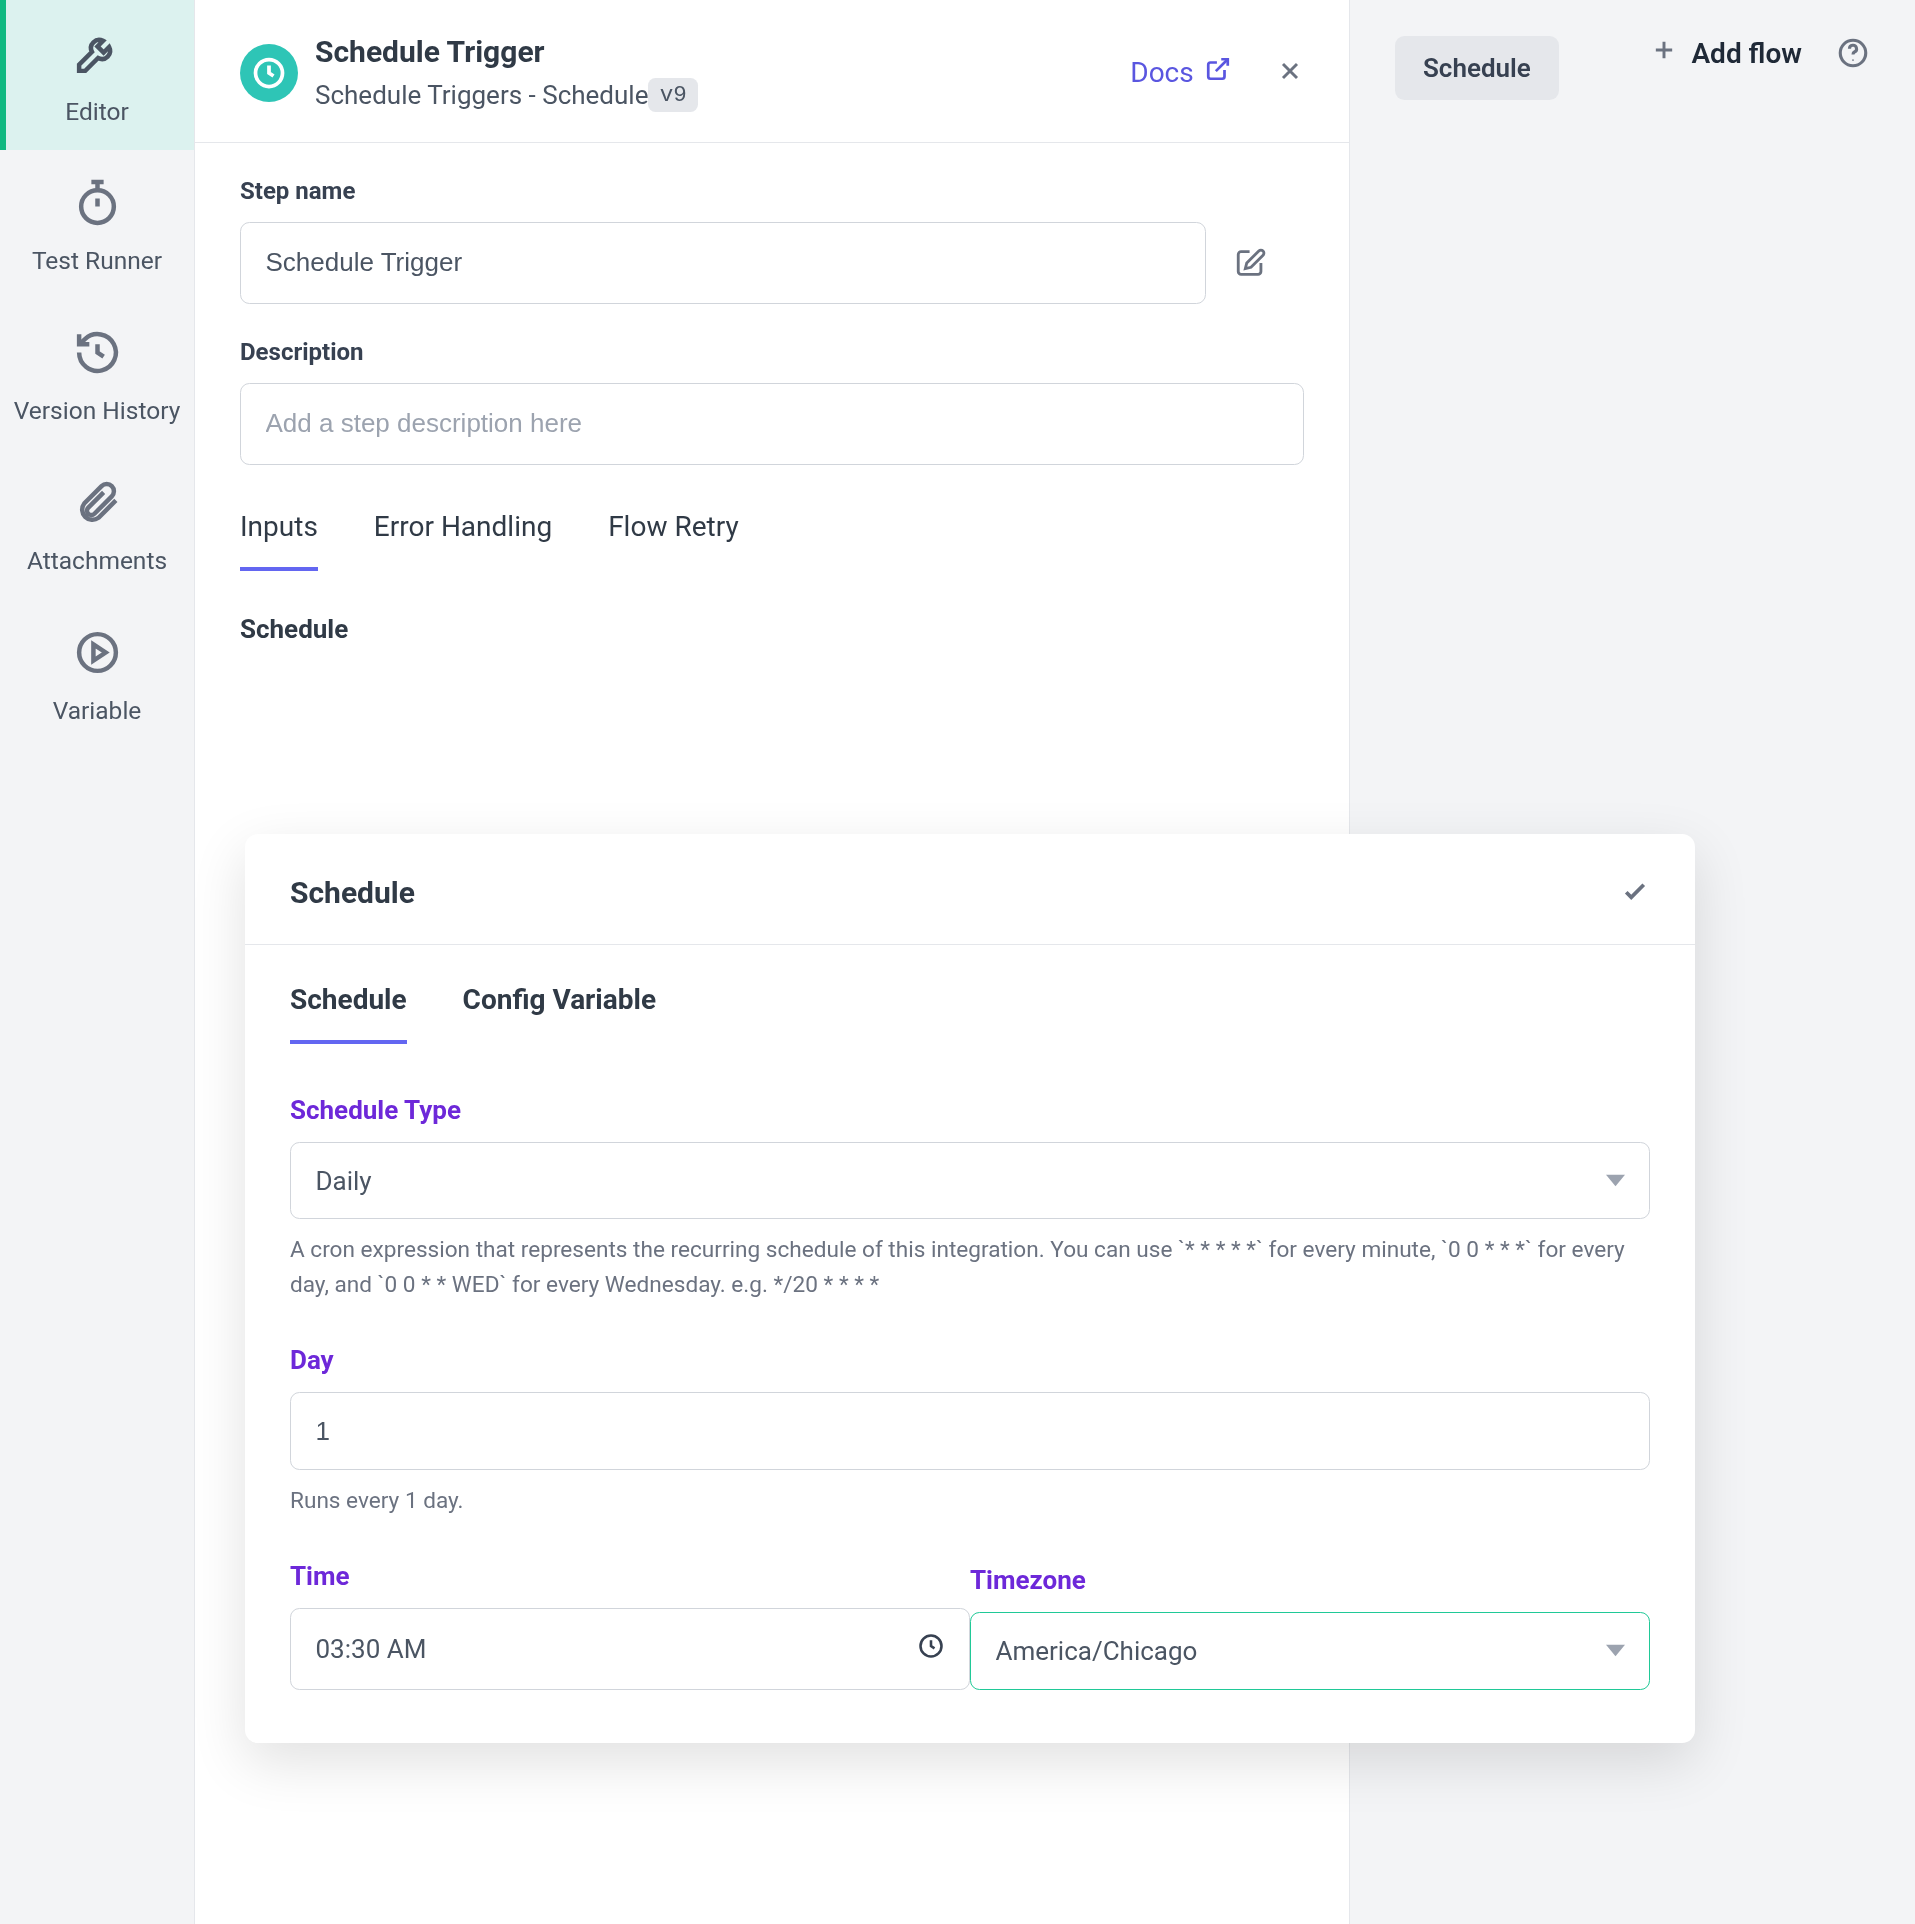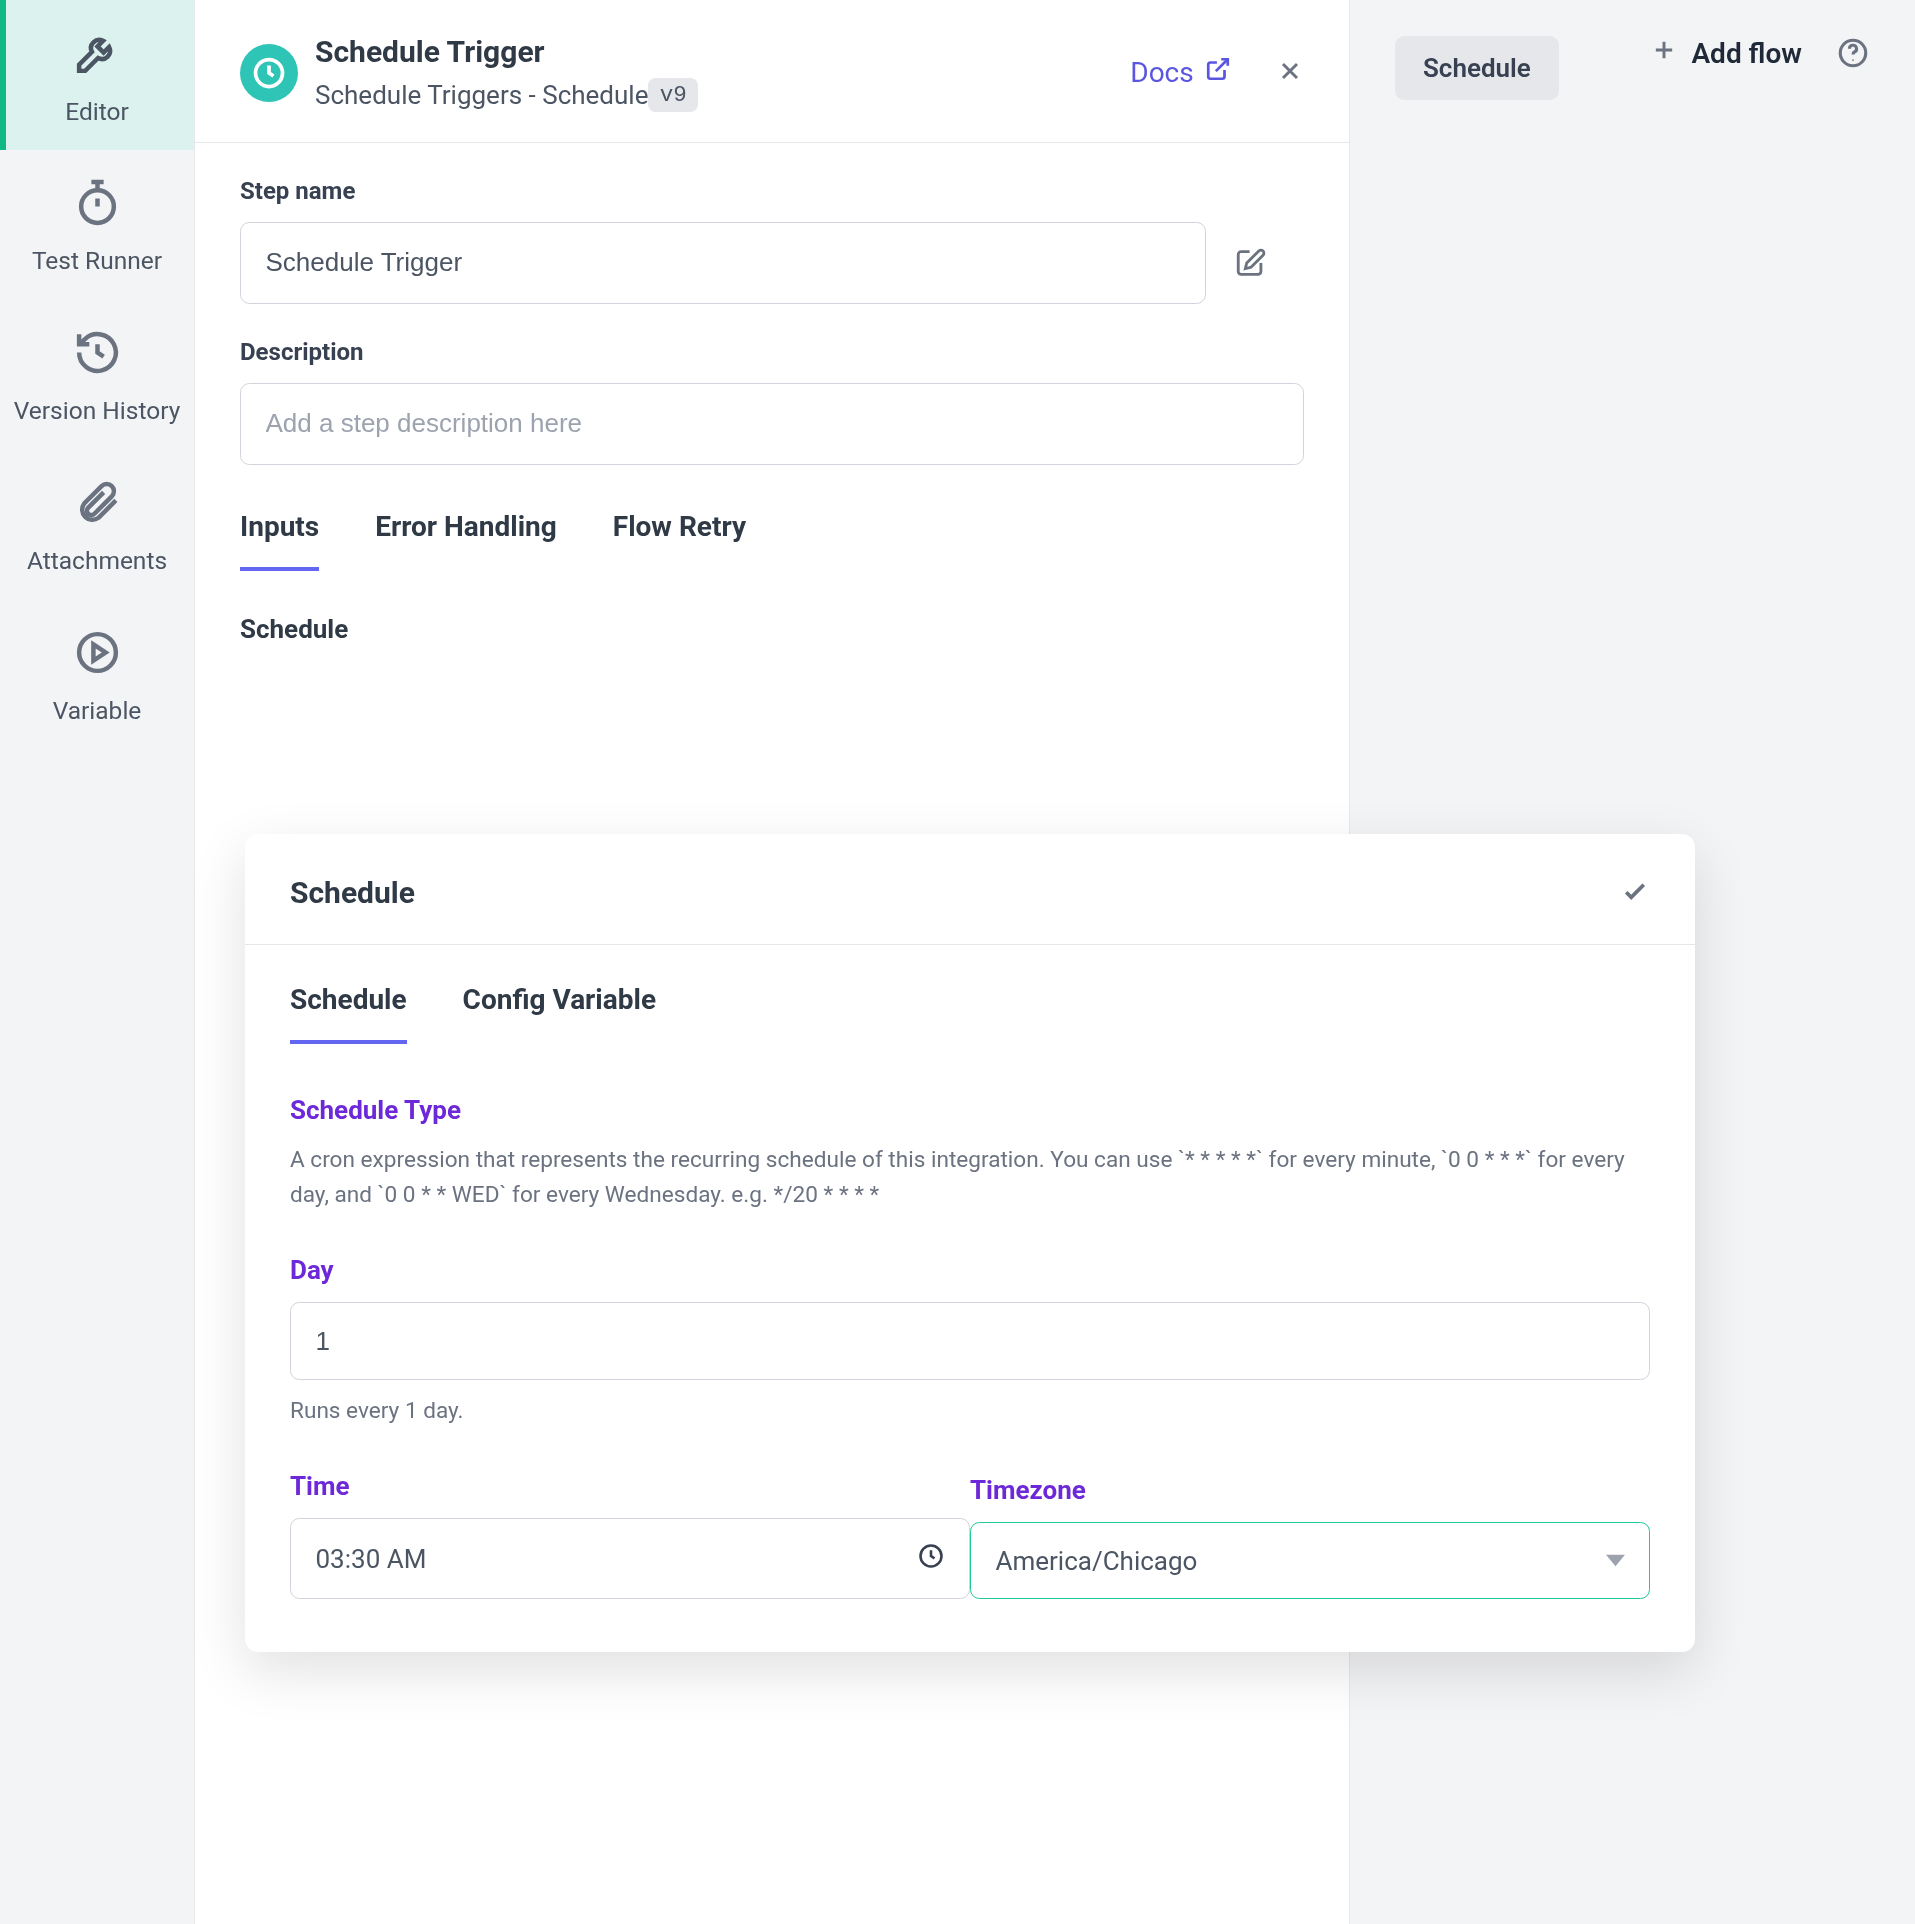--- a/index.html
+++ b/index.html
@@ -163,21 +163,21 @@
   .edit-icon svg { width: 100%; height: 100%; stroke: #6b7280; fill: none; stroke-width: 2; }
   .full-input { width: 100%; margin-bottom: 45px; }
 
   .tabs {
     display: flex;
     gap: 56px;
     margin-bottom: 45px;
   }
   .tab {
     font-size: 28px;
-    font-weight: 700;
+    font-weight: 400;
     color: #303a46;
     padding-bottom: 26px;
     cursor: pointer;
     position: relative;
   }
   .tab.active::after {
     content: "";
     position: absolute;
     left: 0; right: 0; bottom: -1.9px;
     height: 3.8px;
@@ -464,20 +464,28 @@
       </div>
     </div>
     <div class="card-body">
       <div class="card-tabs">
         <div class="card-tab active">Schedule</div>
         <div class="card-tab">Config Variable</div>
       </div>
 
       <div class="field-block">
         <div class="field-label">Schedule Type</div>
+        <div class="select-box">
+          <span>Daily</span>
+          <span class="caret-down">
+            <svg viewBox="0 0 10 6">
+                <path d="M0 0l5 6 5-6z"></path>
+              </svg>
+          </span>
+        </div>
         <div class="help-text">A cron expression that represents the recurring schedule of this integration. You can use `* * * * *` for every minute, `0 0 * * *` for every day, and `0 0 * * WED` for every Wednesday. e.g. */20 * * * *</div>
       </div>
 
       <div class="field-block">
         <div class="field-label">Day</div>
         <input class="plain-input" value="1" style="">
         <div class="help-text">Runs every 1 day.</div>
       </div>
 
       <div class="row-2">

